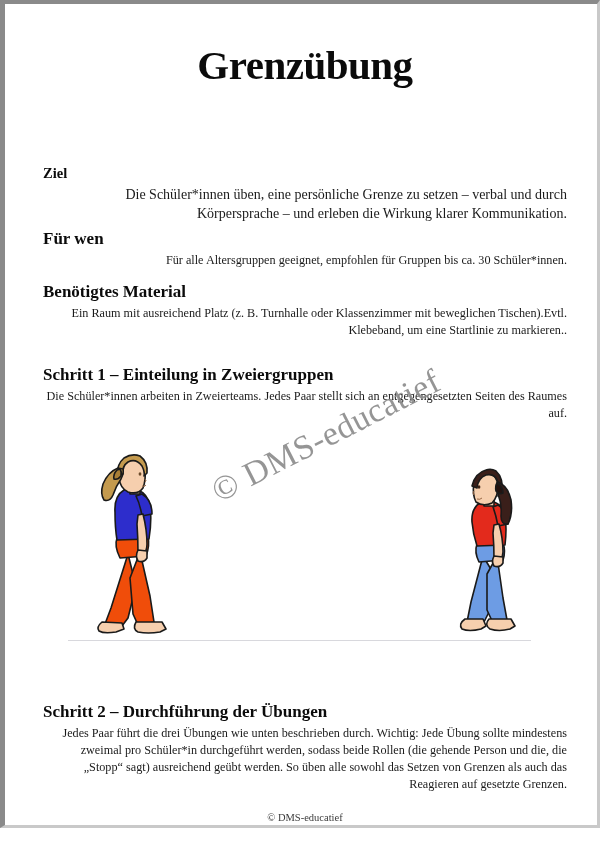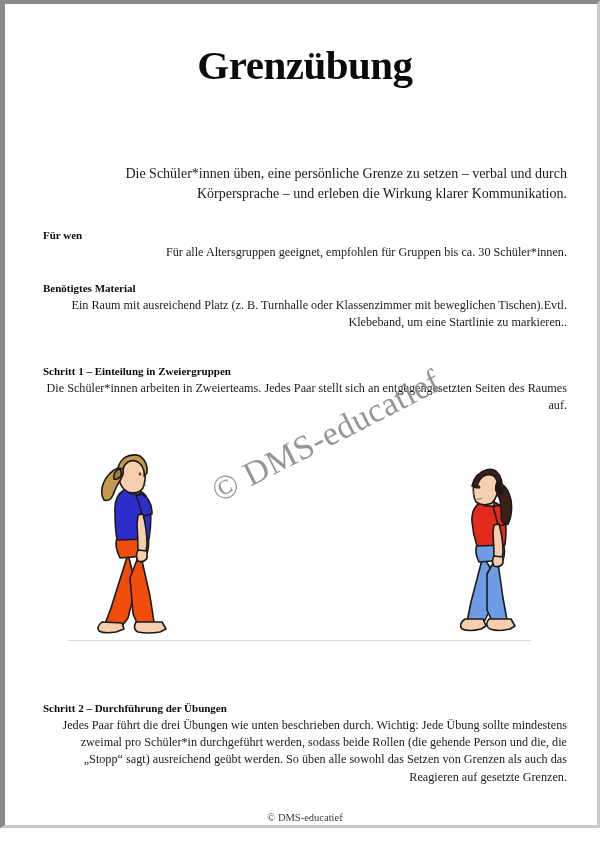--- a/index.html
+++ b/index.html
@@ -51,21 +51,21 @@
     width: 534px;
     text-align: center;
     font-size: 16.5px;
     color: #161616;
     font-weight: normal;
   }
 
   
   .section { position: absolute; left: 5px; width: 524px; }
   .sec-head {
-    font-size: 11px;
+    font-size: 17px;
     font-weight: bold;
     color: #0b0b0b;
     margin: 0 0 2px 0;
     line-height: 1.3;
   }
   .sec-body {
     font-size: 13.3px;
     color: #1a1a1a;
     line-height: 1.37;
     margin: 0;
@@ -130,20 +130,21 @@
 </style>
 </head>
 <body>
 
 <div class="page">
   <div class="content">
 
     <div class="title">Grenzübung</div>
 
     <div class="section" id="sec-ziel">
+      <div class="sec-head big">Ziel</div>
       <div class="sec-body big">Die Schüler*innen üben, eine persönliche Grenze zu setzen – verbal und durch Körpersprache – und erleben die Wirkung klarer Kommunikation.</div>
     </div>
 
     <div class="section" id="sec-fuerwen">
       <div class="sec-head">Für wen</div>
       <div class="sec-body small">Für alle Altersgruppen geeignet, empfohlen für Gruppen bis ca. 30 Schüler*innen.</div>
     </div>
 
     <div class="section" id="sec-material">
       <div class="sec-head">Benötigtes Material</div>

